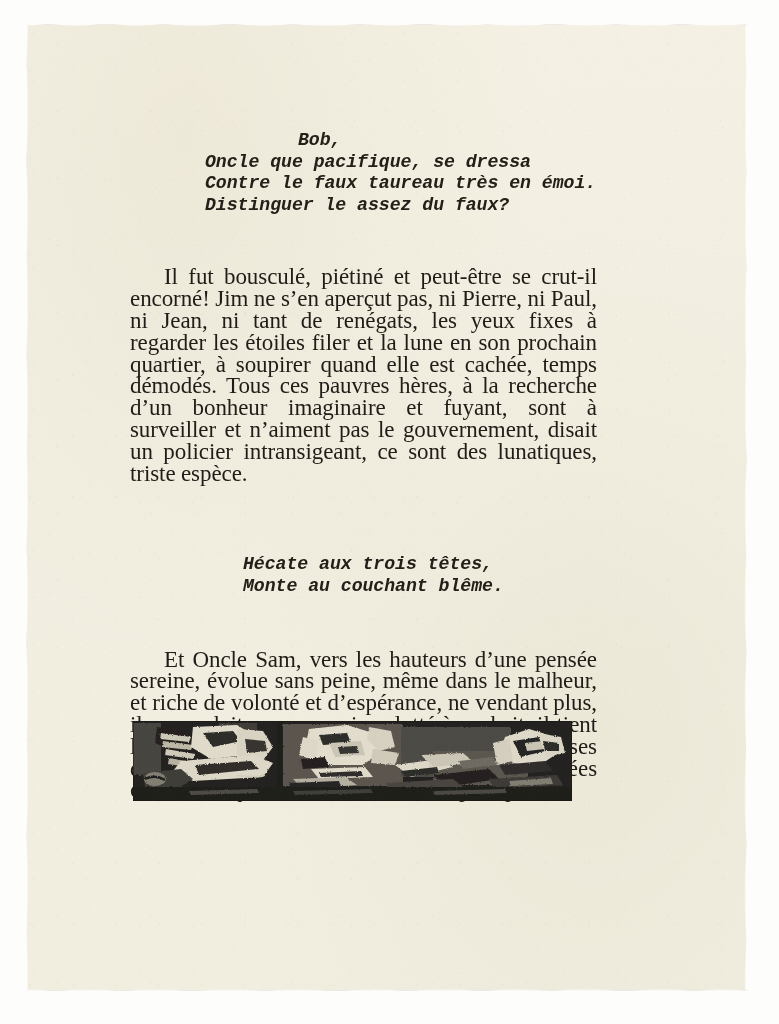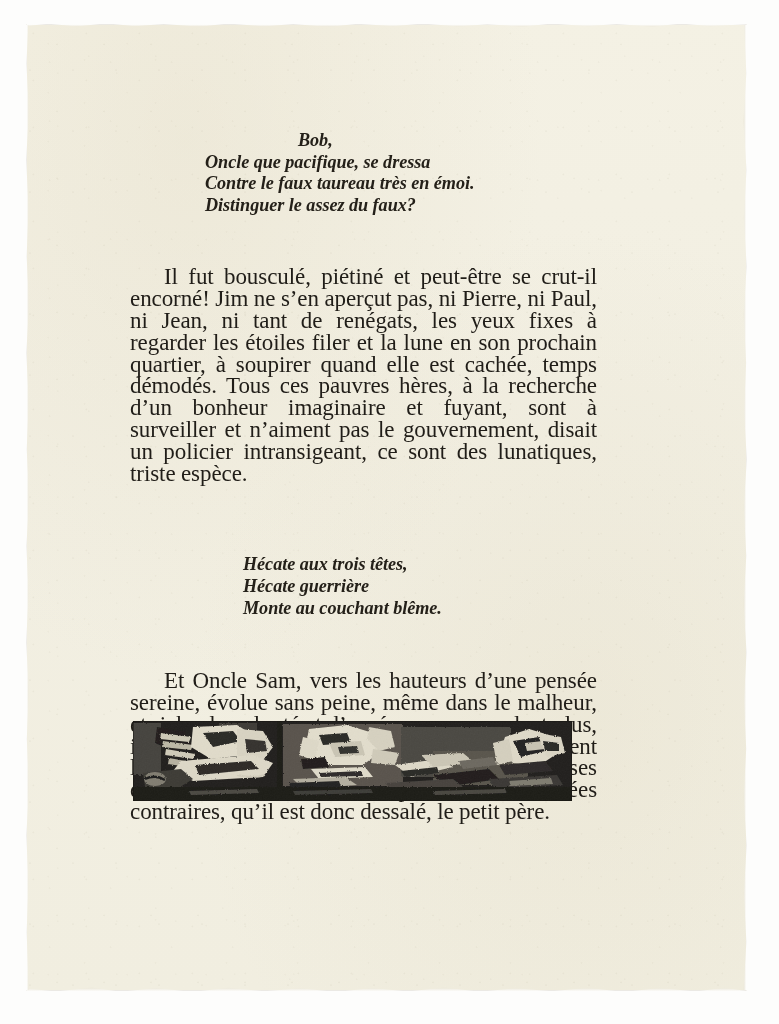--- a/index.html
+++ b/index.html
@@ -95,20 +95,21 @@
   }
 
   .stanza {
     font-style: italic;
     font-weight: 700;
     font-size: 18.2px;
     line-height: 21.6px;
     letter-spacing: -0.05px;
     color: #242019;
     white-space: nowrap;
+    font-family: Liberation Mono, monospace;
   }
   .stanza .line { display: block; }
   .stanza-1 { padding-left: 75px; margin-bottom: 0; }
   .stanza-1 .line-title { margin-left: 93px; display: block; }
   .stanza-2 { padding-left: 113px; margin-top: 20px; }
 
   .prose {
     font-size: 23px;
     line-height: 21.8px;
     text-align: justify;
@@ -158,21 +159,20 @@
       </div>
 
       <div class="gap-a"></div>
 
       <p class="prose"><span class="indent"></span><span>Il fut bousculé, piétiné et peut-être se crut-il encorné! Jim ne s’en aperçut pas, ni Pierre, ni Paul, ni Jean, ni tant de renégats, les yeux fixes à regarder les étoiles filer et la lune en son prochain quartier, à soupirer quand elle est cachée, temps démodés. Tous ces pauvres hères, à la recherche d’un bonheur imaginaire et fuyant, sont à surveiller et n’aiment pas le gouvernement, disait un policier intransigeant, ce sont des lunatiques, triste espèce.</span></p>
 
       <div class="gap-b"></div>
 
       <div class="stanza stanza-2">
         <span class="line">Hécate aux trois têtes,</span>
-        <span class="line">Hécate guerrière</span>
         <span class="line">Monte au couchant blême.</span>
       </div>
 
       <div class="gap-c"></div>
 
       <p class="prose"><span class="indent"></span><span>Et Oncle Sam, vers les hauteurs d’une pensée sereine, évolue sans peine, même dans le malheur, et riche de volonté et d’espérance, ne vendant plus, il surproduit encore, mais culotté à souhait, il tient le coup et nous dit d’un ton patelin : « Qui paie ses dettes s’enrichit. » Même par vents et marées contraires, qu’il est donc dessalé, le petit père.</span></p>
 
     </div>
 
     <div class="plate">

